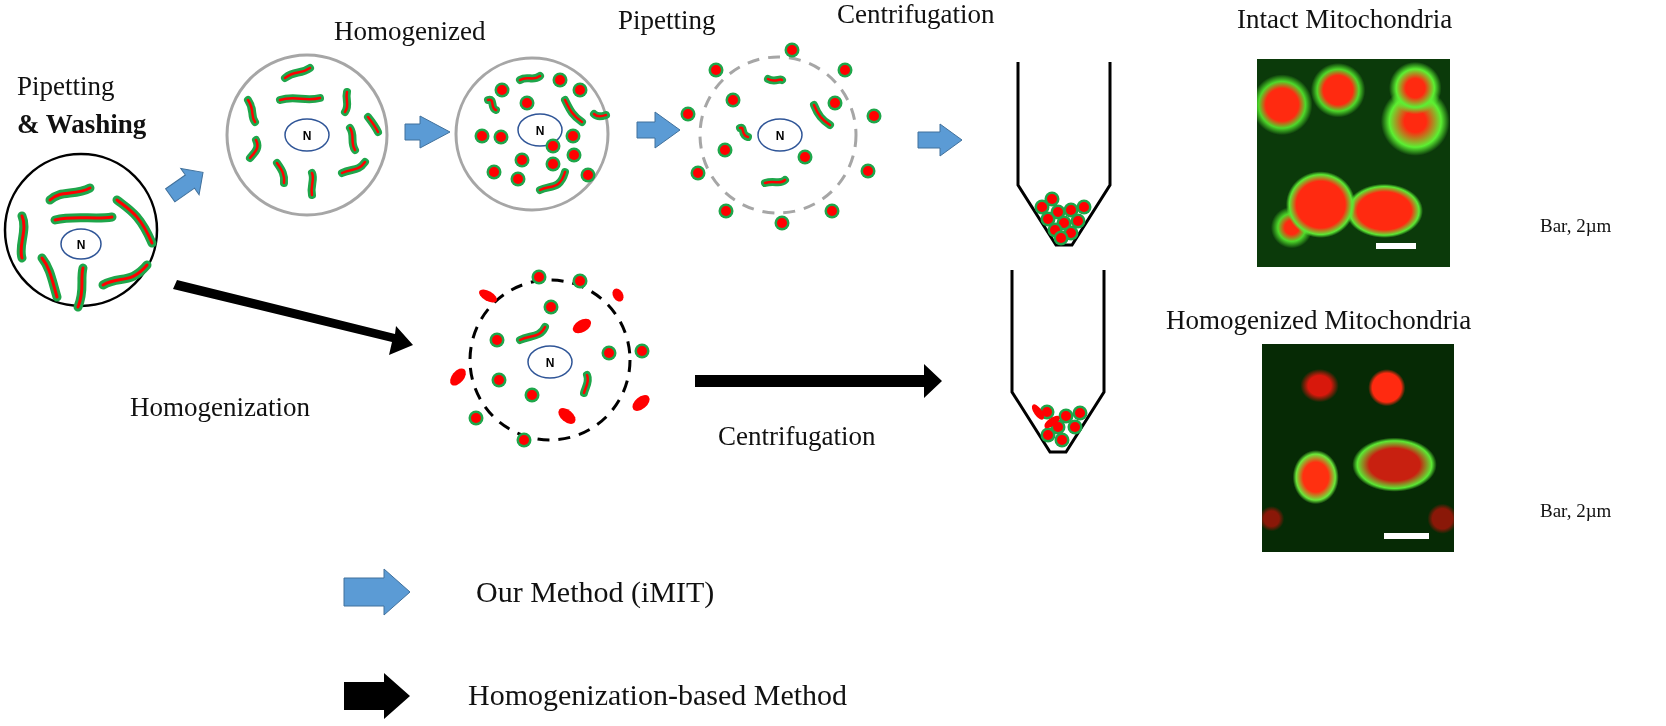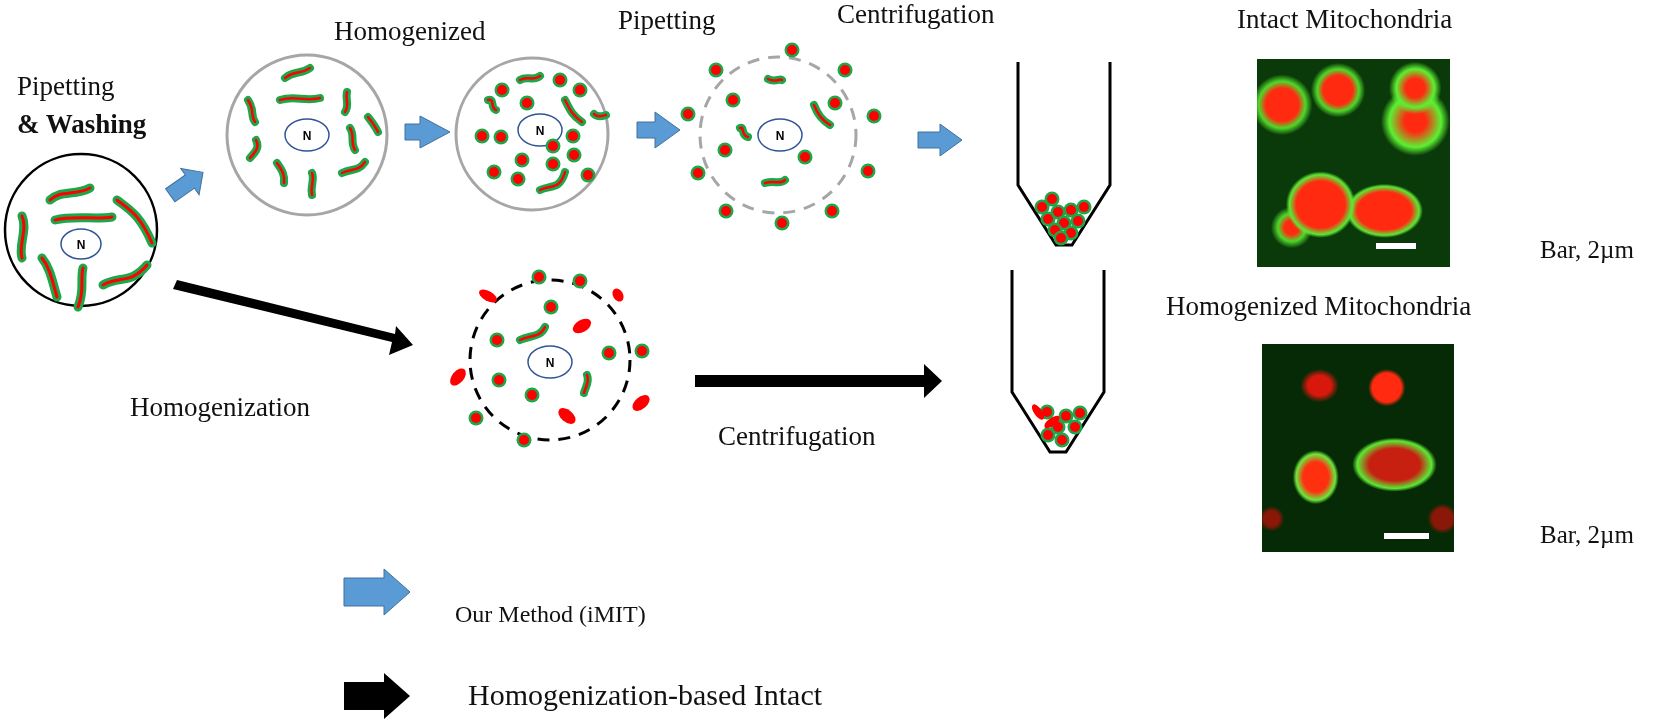--- a/index.html
+++ b/index.html
@@ -1,18 +1,18 @@
 <!DOCTYPE html>
 <html><head>
 <meta charset="utf-8">
 <style>
   html, body { margin: 0; padding: 0; background: #ffffff; }
   body { width: 1666px; height: 726px; position: relative; overflow: hidden; font-family: "DejaVu Serif", "Liberation Serif", serif; }
   .lbl { position: absolute; color: #111; font-family: "Liberation Serif", "DejaVu Serif", serif; font-size: 27px; white-space: nowrap; line-height: 1.1; }
-  .lbl.small { font-size: 25px; margin-top: 20px; }
+  .lbl.small { font-size: 19px; }
   svg.diag { position: absolute; left: 0; top: 0; }
   .micro { position: absolute; overflow: hidden; background: #0a2a08; }
   .scalebar { position: absolute; background: #ffffff; height: 6px; }
 </style>
 </head>
 <body>
 
 <svg class="diag" width="1666" height="726" viewBox="0 0 1666 726">
   <defs>
     <g id="dot">
@@ -239,21 +239,21 @@
 
 <div class="lbl" style="left:17px;top:72px;">Pipetting</div>
 <div class="lbl" style="left:17px;top:110px;font-weight:bold;">&amp; Washing</div>
 <div class="lbl" style="left:334px;top:17px;">Homogenized</div>
 <div class="lbl" style="left:590px;top:6px;margin-left:28px;">Pipetting</div>
 <div class="lbl" style="left:837px;top:0px;">Centrifugation</div>
 <div class="lbl" style="left:130px;top:370px;margin-top:23px;">Homogenization</div>
 <div class="lbl" style="left:718px;top:422px;">Centrifugation</div>
 
 <div class="lbl" style="left:1212px;top:5px;margin-left:25px;">Intact Mitochondria</div>
-<div class="lbl" style="left:1166px;top:292px;">Homogenized Mitochondria</div>
+<div class="lbl" style="left:1166px;top:306px;">Homogenized Mitochondria</div>
 <div class="lbl small" style="left:1540px;top:216px;">Bar, 2µm</div>
 <div class="lbl small" style="left:1540px;top:501px;">Bar, 2µm</div>
 
 <div class="micro" style="left:1257px;top:59px;width:193px;height:208px;
   background:
    radial-gradient(circle at 13% 22%, #ff2a10 0 7%, #4ed82a 10%, transparent 13%),
    radial-gradient(circle at 42% 15%, #ff2a10 0 7%, #4ed82a 10%, transparent 13%),
    radial-gradient(circle at 82% 14%, #ff2a10 0 4%, #5cf032 8%, transparent 11%),
    radial-gradient(circle at 82% 30%, #ff2a10 0 5%, #5cf032 12%, transparent 16%),
    radial-gradient(ellipse 18% 16% at 33% 70%, #ff2a10 0 70%, #5ce834 90%, transparent 100%),
@@ -267,14 +267,14 @@
    radial-gradient(ellipse 10% 8% at 30% 20%, #d8180c 0 60%, transparent 100%),
    radial-gradient(circle at 65% 21%, #ff2a10 0 7%, transparent 9%),
    radial-gradient(ellipse 12% 13% at 28% 64%, #ff3010 0 55%, #6be83a 85%, transparent 100%),
    radial-gradient(ellipse 22% 13% at 69% 58%, #c82010 0 60%, #5ce834 88%, transparent 100%),
    radial-gradient(circle at 5% 84%, #8a1808 0 3%, transparent 5%),
    radial-gradient(circle at 94% 84%, #8a1808 0 4%, transparent 6%),
    #062a05;">
   <div class="scalebar" style="left:122px;top:189px;width:45px;"></div>
 </div>
 
-<div class="lbl" style="left:455px;top:575px;font-size:24px;margin-top:26px;">Our Method (iMIT)</div>
-<div class="lbl" style="left:468px;top:678px;font-size:30px;">Homogenization-based Intact</div>
+<div class="lbl" style="left:476px;top:575px;font-size:30px;">Our Method (iMIT)</div>
+<div class="lbl" style="left:468px;top:678px;font-size:30px;">Homogenization-based Method</div>
 
 </body></html>

